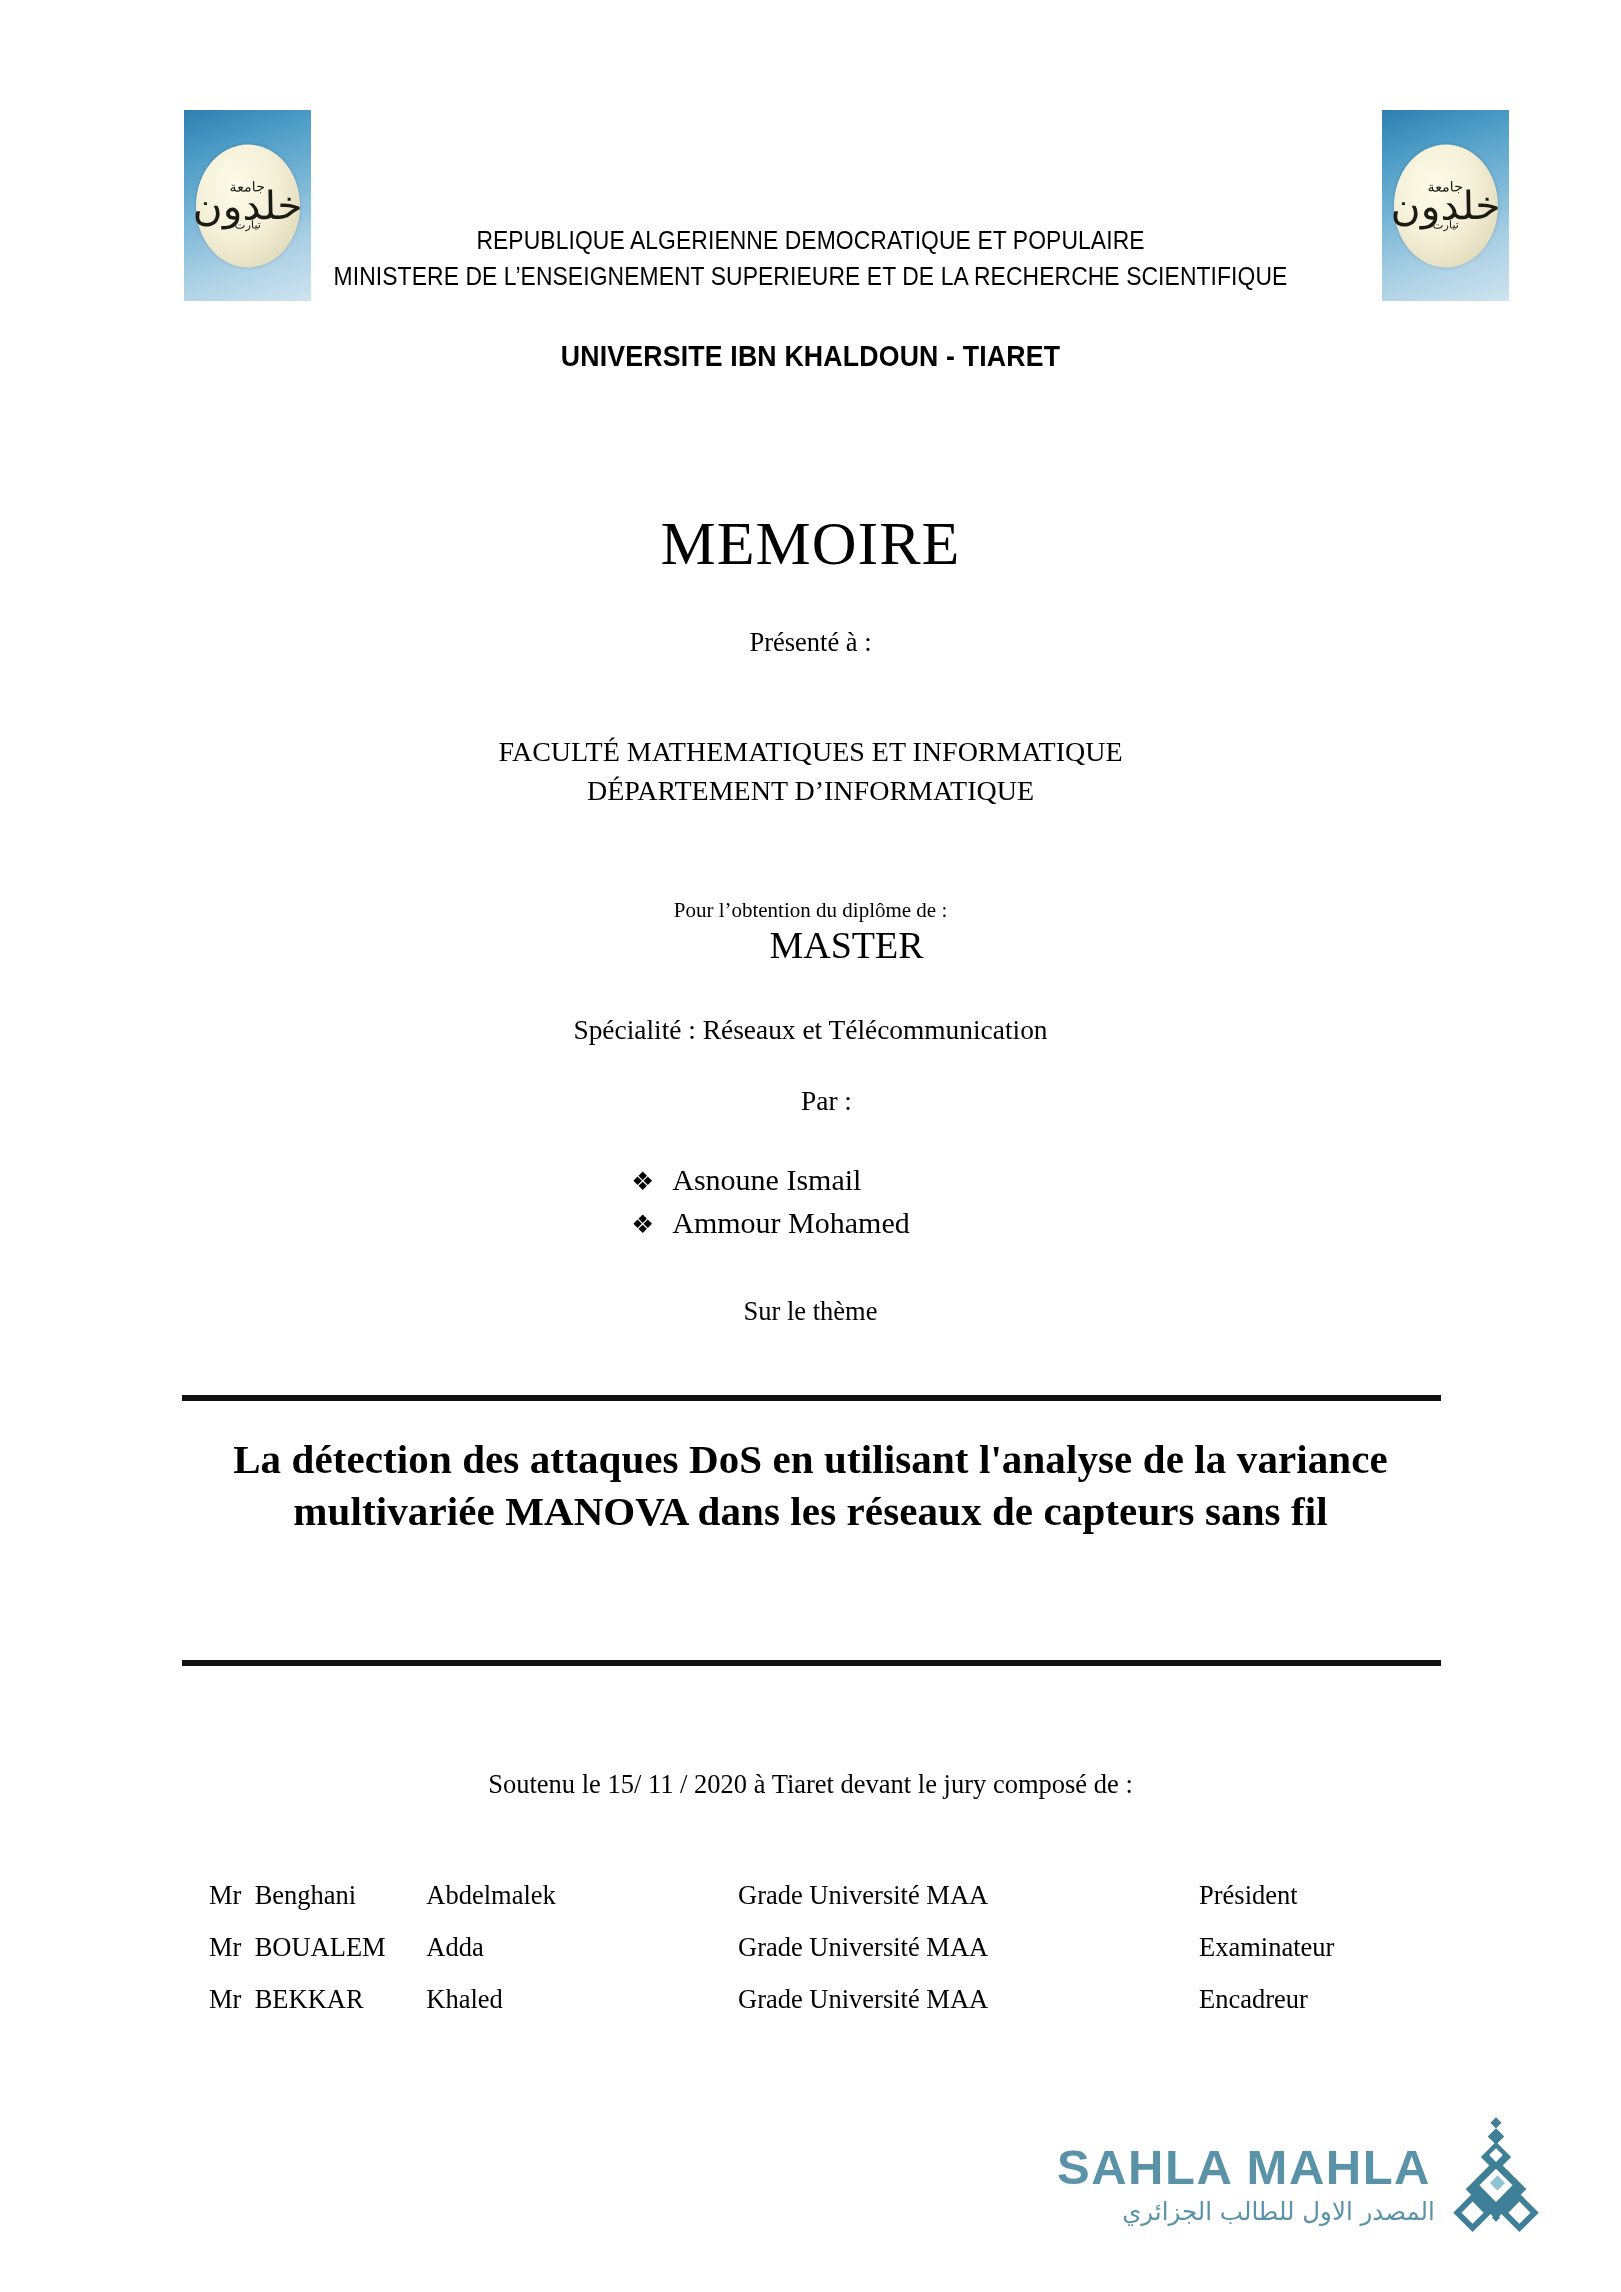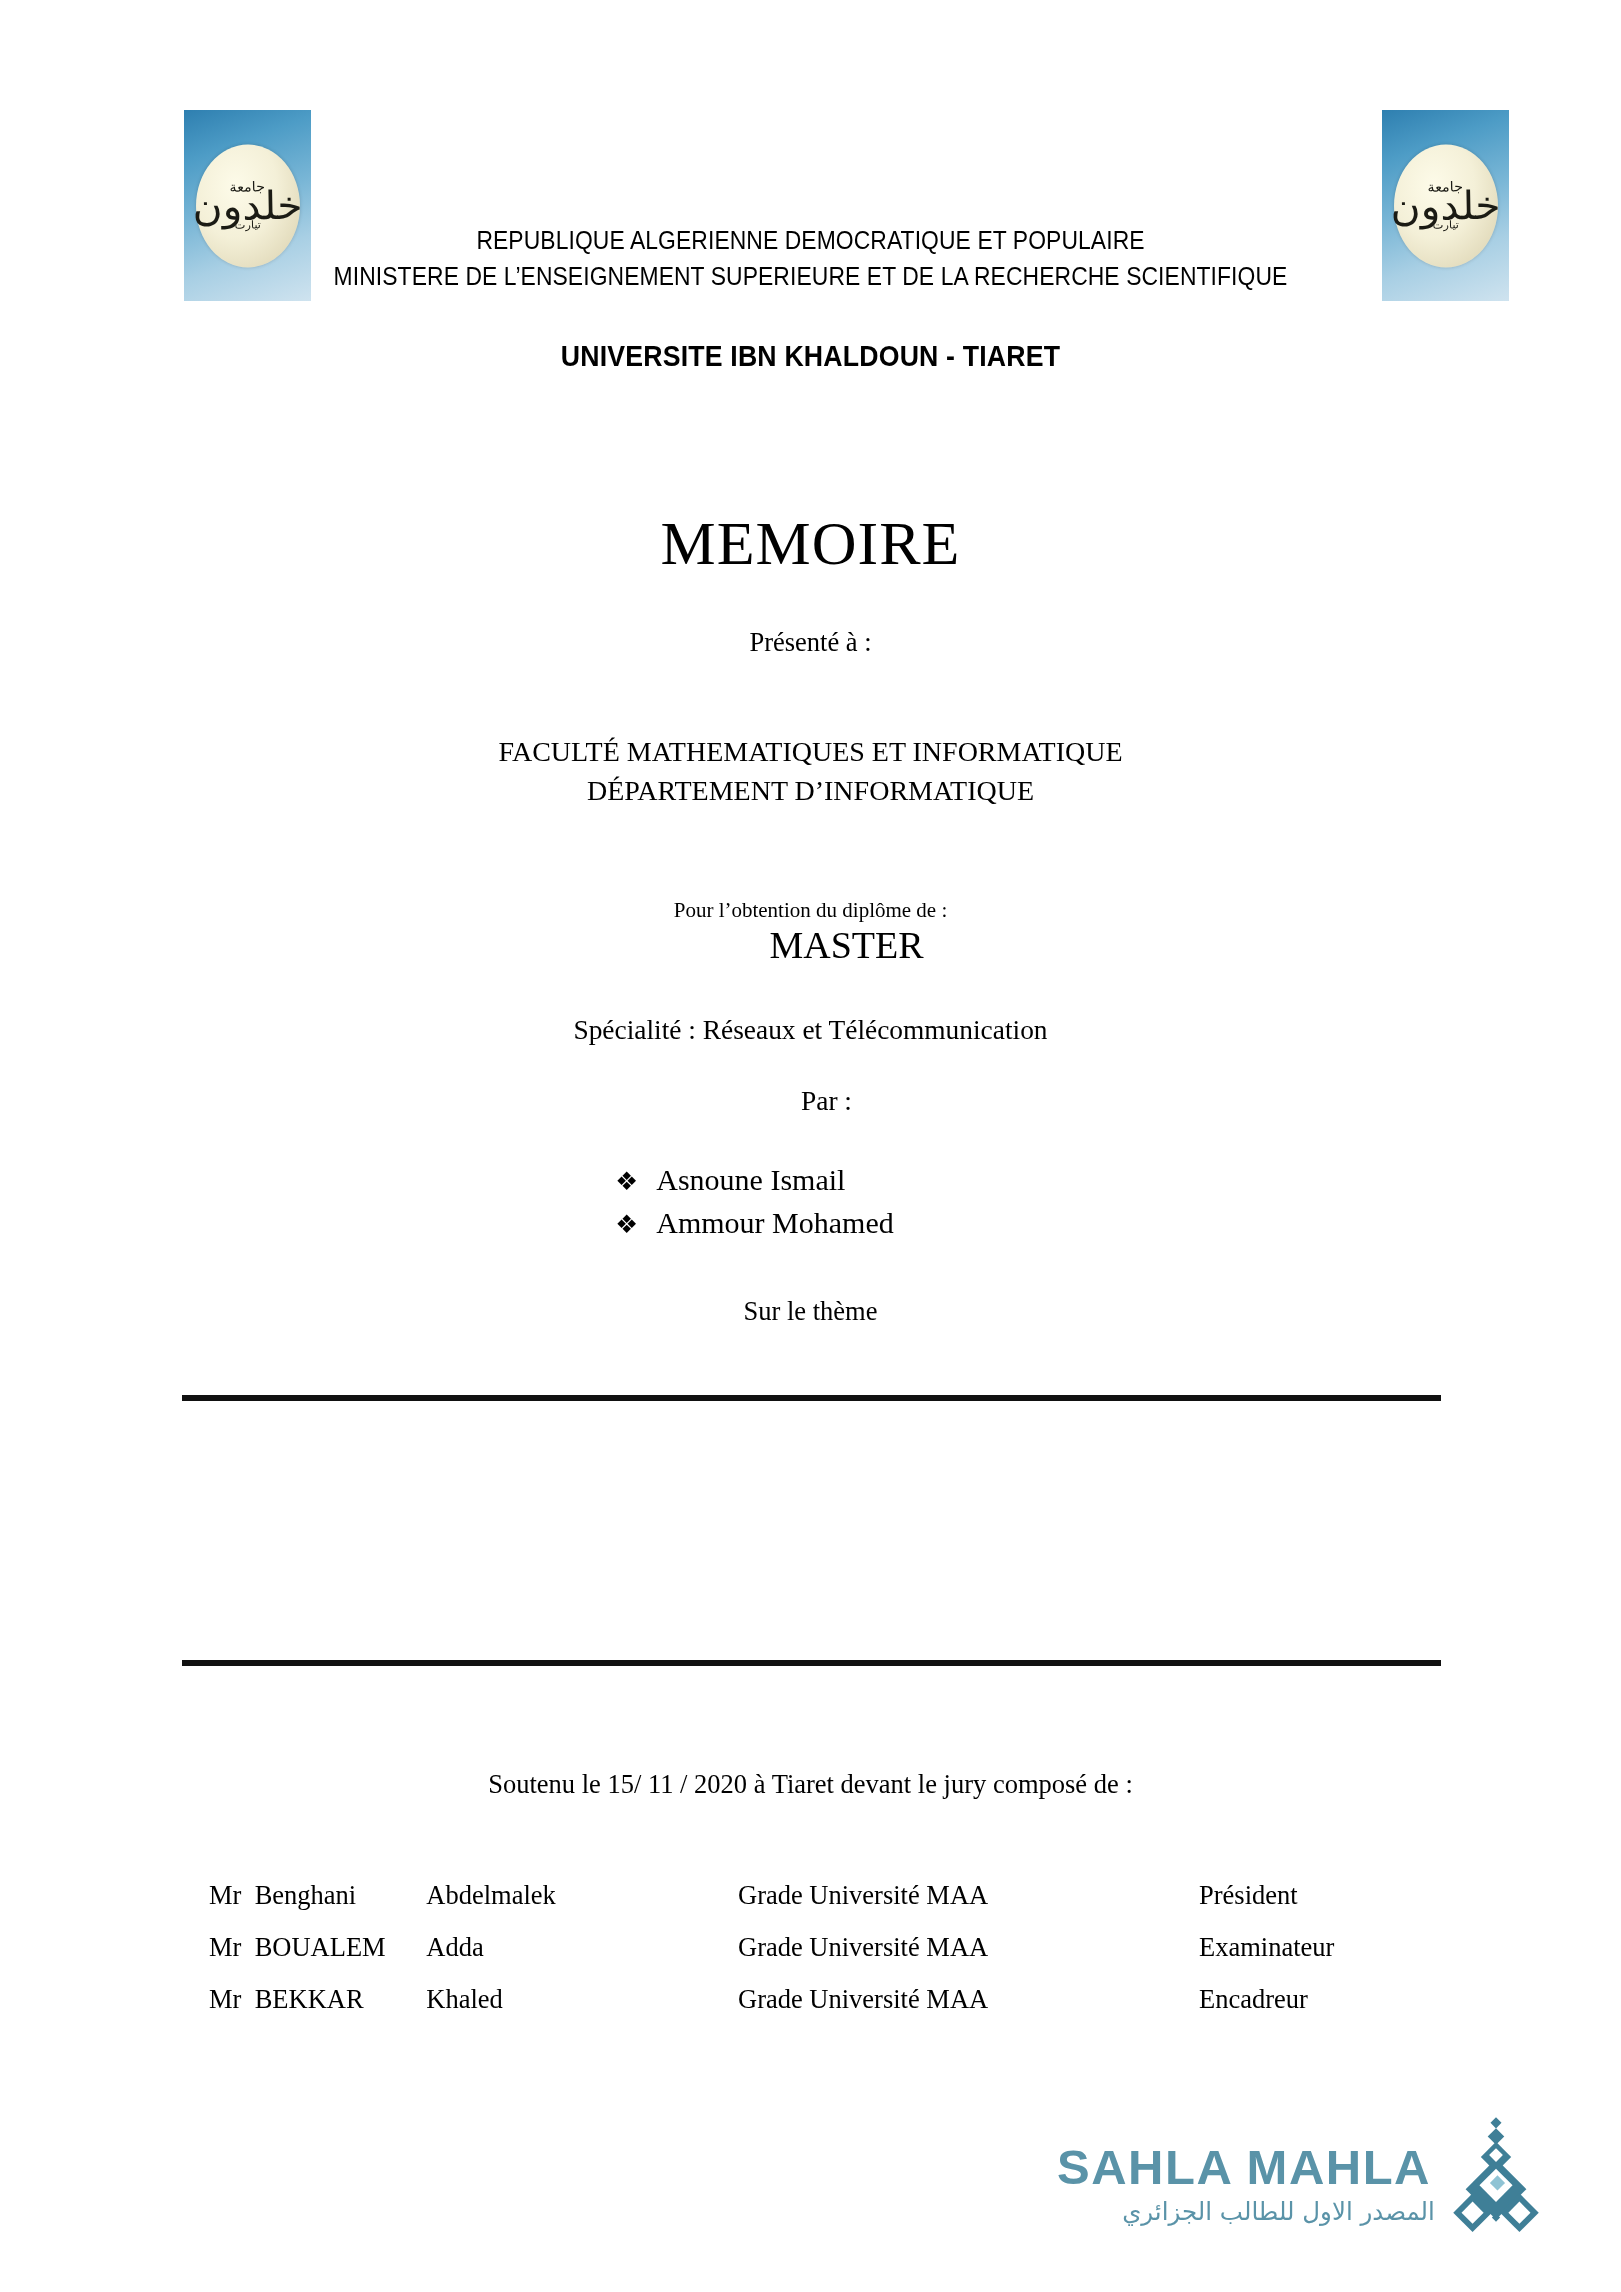--- a/index.html
+++ b/index.html
@@ -151,21 +151,21 @@
   }
   .par {
     top: 1086px;
     font-size: 27.4px;
     padding-left: 16px;
   }
 
   
   .authors {
     position: absolute;
-    left: 0;
+    left: 16px;
     top: 1159px;
     width: 1509px;
     text-align: center;
   }
   .author-list {
     display: inline-block;
     text-align: left;
     margin: 0;
     padding: 0;
     list-style: none;
@@ -330,20 +330,25 @@
       <li class="author-item">
         <span class="author-bullet">❖</span><span class="author-name">Ammour Mohamed</span>
       </li>
     </ul>
   </div>
 
   <div class="centered sur-le-theme">Sur le thème</div>
 
   <div class="rule rule-top"></div>
 
+  <div class="thesis-title">
+    <span>La détection des attaques DoS en utilisant l'analyse de la</span>
+    <span>variance multivariée MANOVA dans les réseaux de</span>
+    <span>capteurs sans fil</span>
+  </div>
 
   <div class="rule rule-bottom"></div>
 
   <div class="centered soutenu">Soutenu  le 15/ 11 / 2020 à Tiaret devant le jury composé de :</div>
 
   <div class="jury">
 
     <div class="jury-row">
       <div class="j-name">
         <span class="j-sub">Mr</span>&nbsp;

